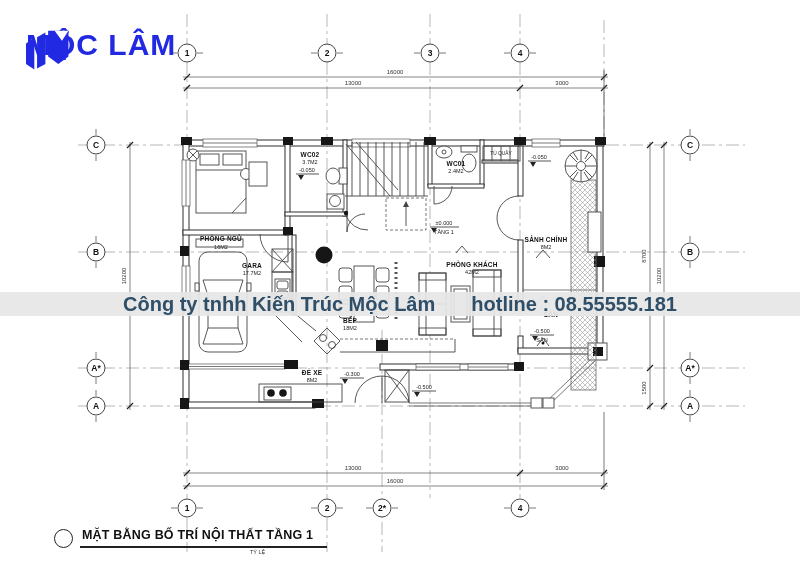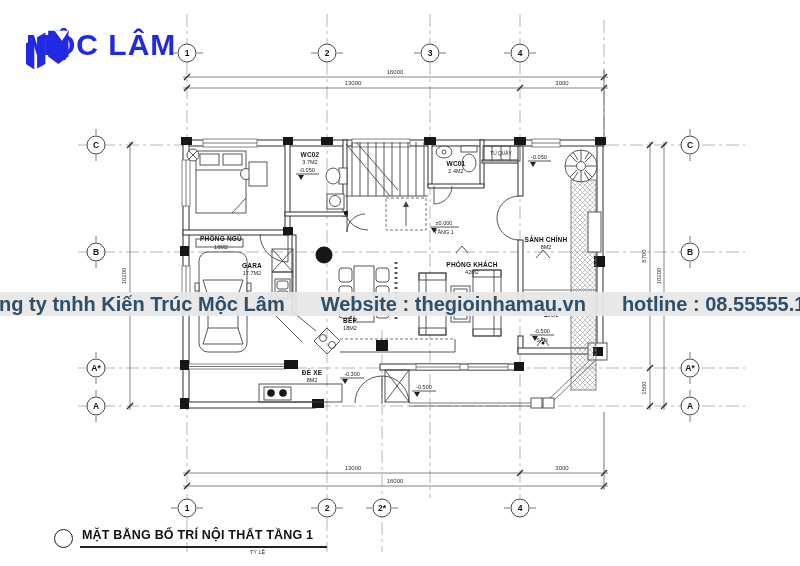--- a/index.html
+++ b/index.html
@@ -509,21 +509,20 @@
       <polygon points="0,16 9,10 9,44 0,38" fill="#2129e2"></polygon>
       <polygon points="12,9 21,4 21,38 12,43" fill="#2129e2"></polygon>
       <polygon points="24,2 46,2 46,30 35,38 24,30" fill="#2129e2"></polygon>
       <polygon points="31,2 46,2 39,13" fill="#ffffff"></polygon>
     </svg>
     <span class="lt">MỘC LÂM</span>
   </div>
 
   <div id="watermark">
     <span>Công ty tnhh Kiến Trúc Mộc Lâm</span>
-    <span>Website : thegioinhamau.vn</span>
     <span>hotline : 08.55555.181</span>
   </div>
 
   <div id="titleblock">
     <span class="circ"></span>
     <span class="tt">MẶT BẰNG BỐ TRÍ NỘI THẤT TẦNG 1</span>
   </div>
   <div id="scalelbl">TỶ LỆ</div>
 
 </div>

